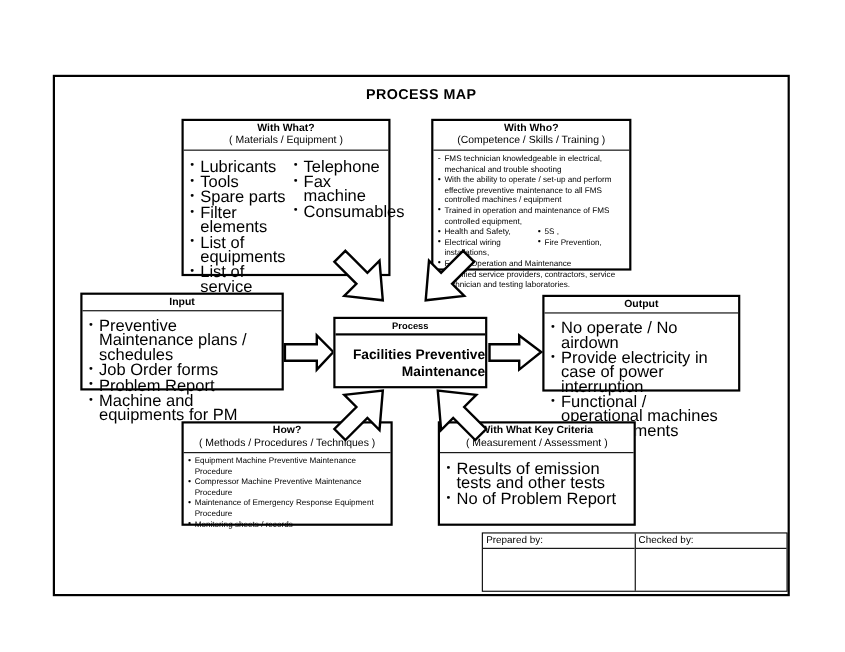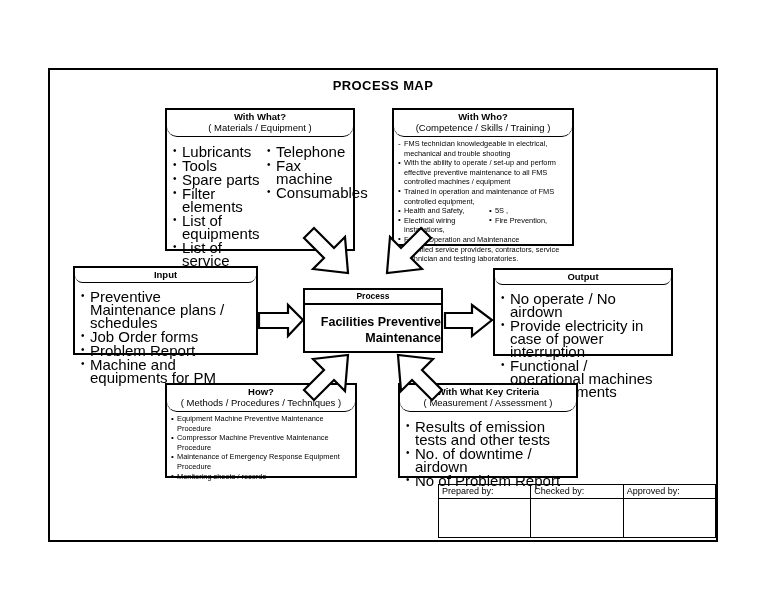--- a/index.html
+++ b/index.html
@@ -47,21 +47,20 @@
   .box {
     position: absolute;
     border: 2px solid #000;
     box-sizing: border-box;
     background: #fff;
   }
   .box-head {
     border-bottom: 1px solid #000;
     text-align: center;
     padding: 1px 2px 2px 2px;
-    border-radius: 10px;
   }
   .box-head .h1 {
     font-size: 9.5px;
     font-weight: bold;
     line-height: 11px;
     display: block;
   }
   .box-head .h2 {
     font-size: 9.5px;
     font-weight: normal;
@@ -287,21 +286,20 @@
   </div>
 
   <div class="box" id="box-criteria">
     <div class="box-head">
       <span class="h1">With What Key Criteria</span>
       <span class="h2">( Measurement / Assessment )</span>
     </div>
     <div class="box-body" style="padding-top:8px;">
       <ul class="bullets">
         <li>Results of emission tests and other tests</li>
-        <li>No. of downtime / airdown</li>
         <li>No of Problem Report</li>
       </ul>
     </div>
   </div>
 
   <svg id="arrows" viewBox="0 0 768 593" width="768" height="593">
 
     <polygon points="259,313 288,313 288,305 303,320 288,336 288,328 259,328"></polygon>
 
     <polygon points="445,313 472,313 472,305 492,320 472,336 472,328 445,328"></polygon>
@@ -322,19 +320,15 @@
 
   <div id="sig-table">
     <div class="sig-col">
       <div class="sig-label">Prepared by:</div>
       <div class="sig-space"></div>
     </div>
     <div class="sig-col">
       <div class="sig-label">Checked by:</div>
       <div class="sig-space"></div>
     </div>
-    <div class="sig-col">
-      <div class="sig-label">Approved by:</div>
-      <div class="sig-space"></div>
-    </div>
   </div>
 
 </div>
 
 </body></html>

